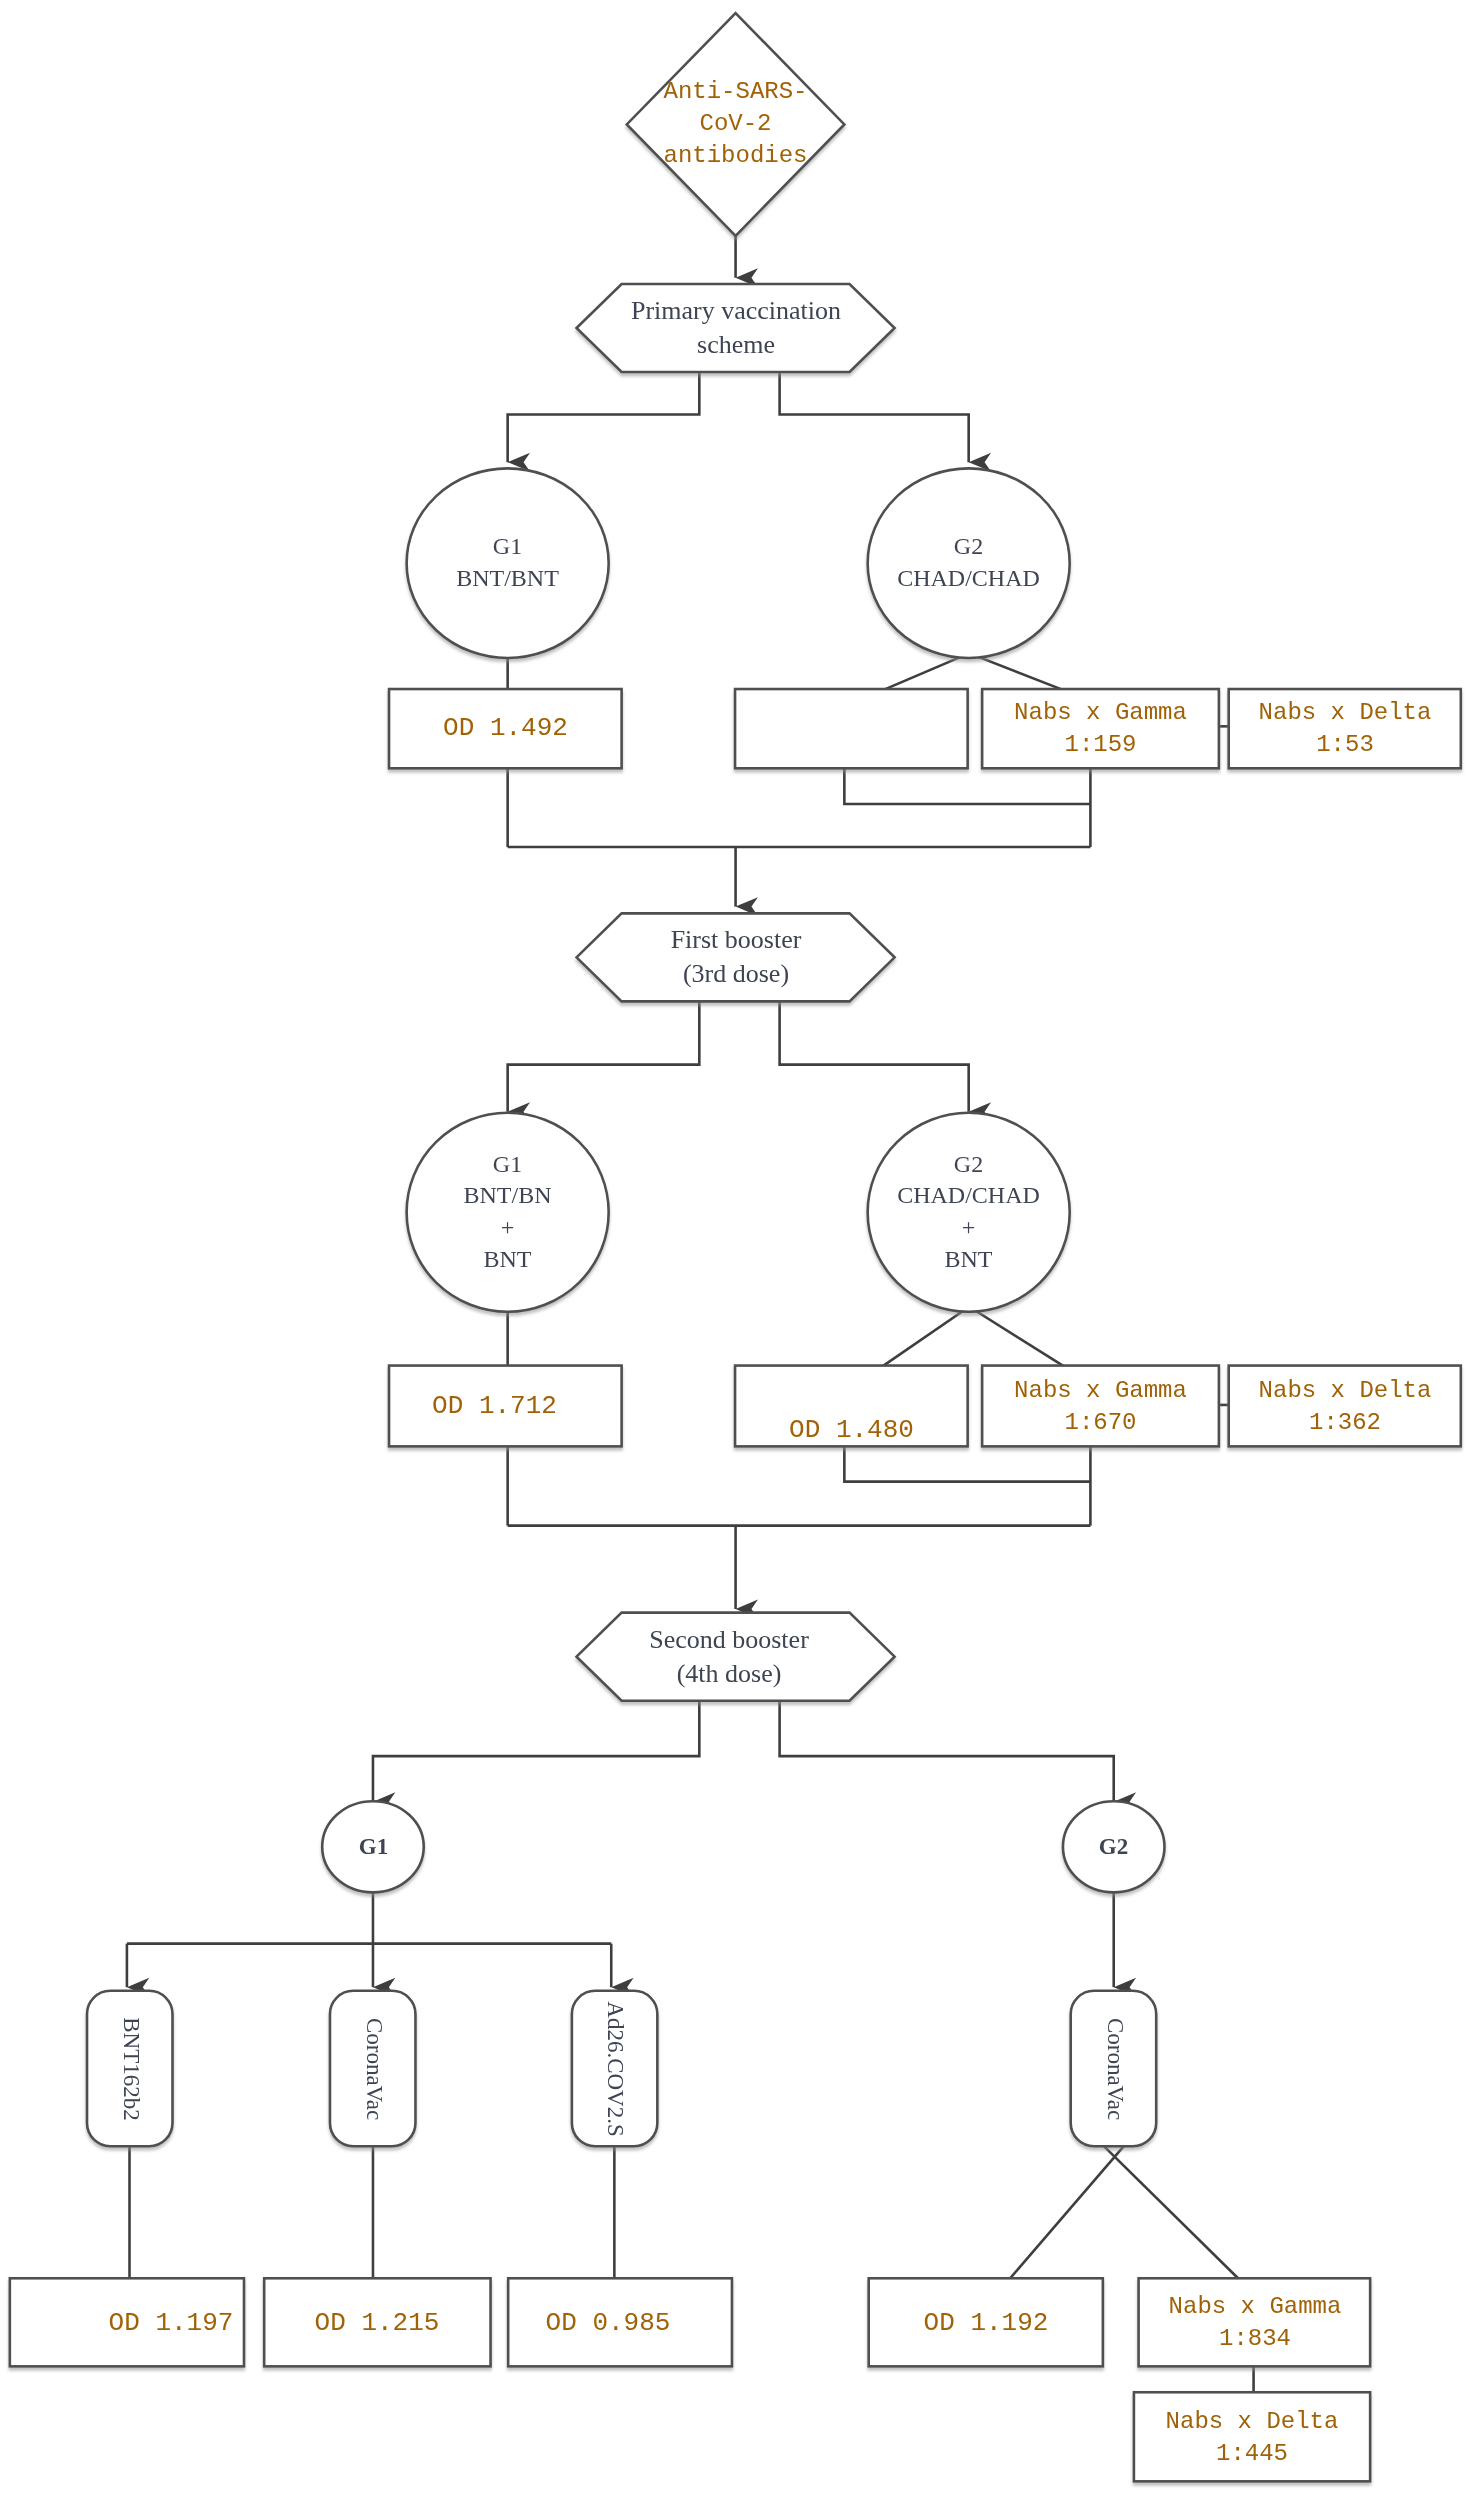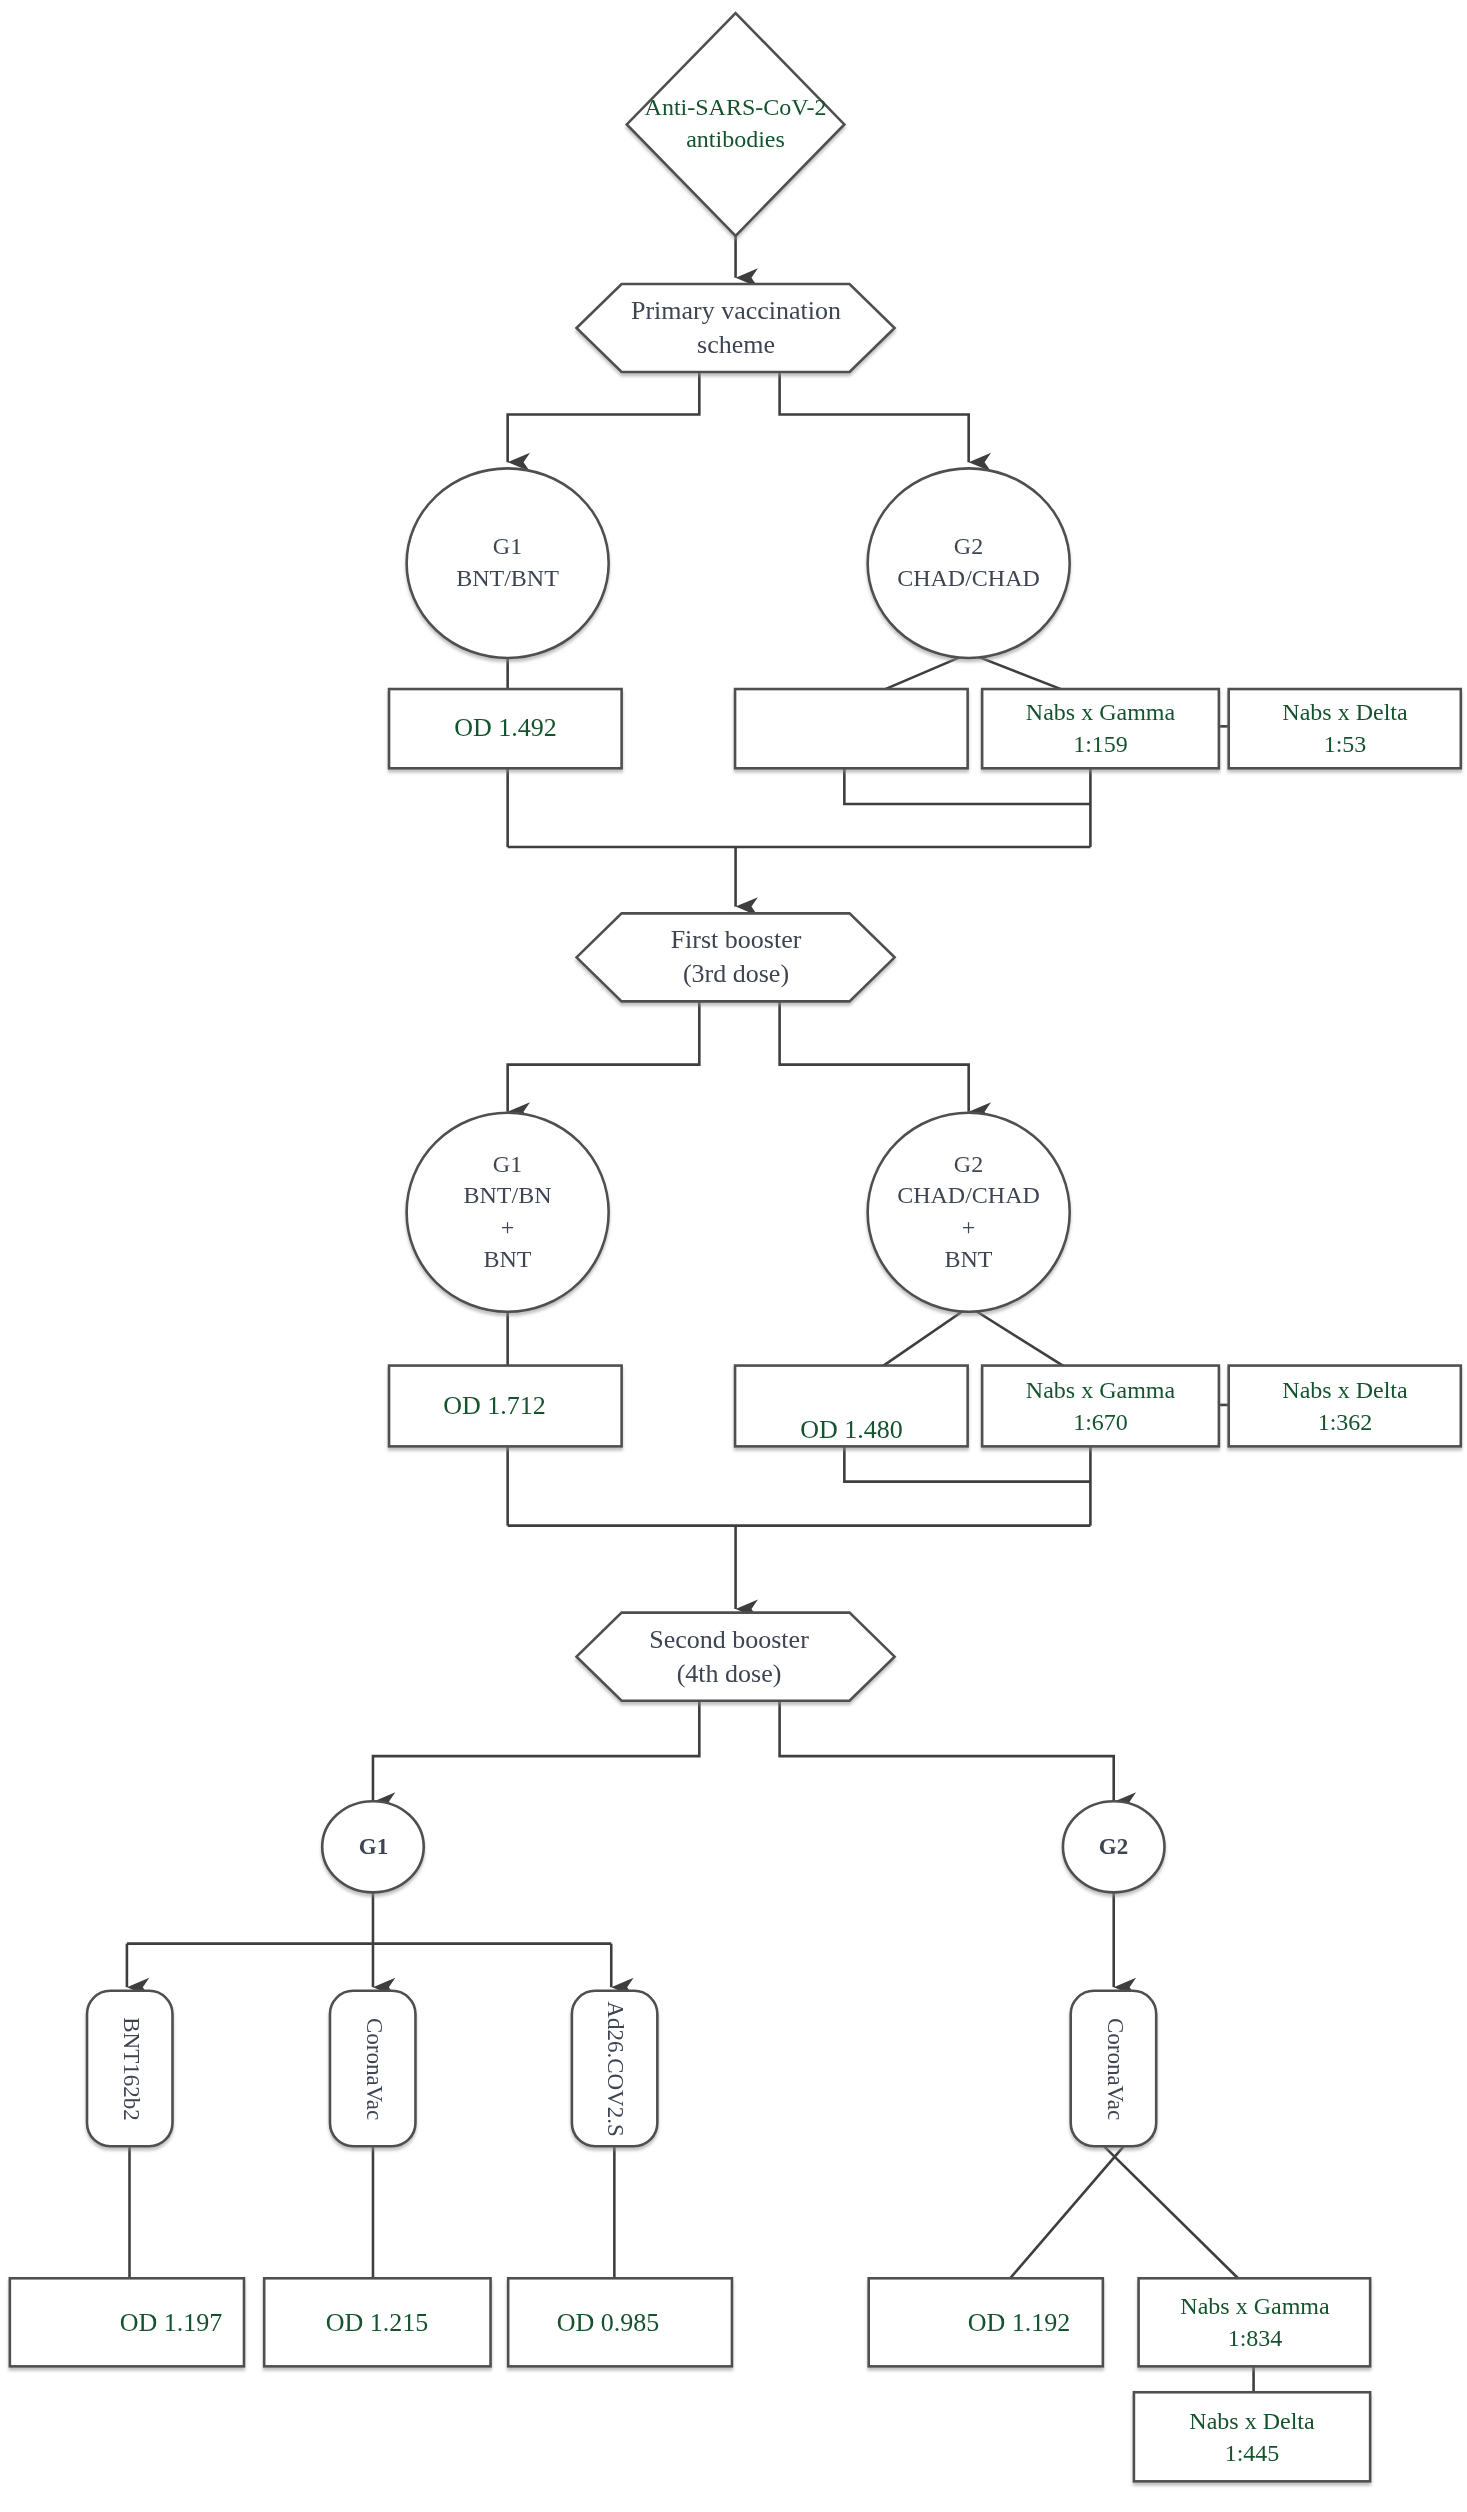--- a/index.html
+++ b/index.html
@@ -1,21 +1,21 @@
 <!DOCTYPE html>
 <html style="font-size:8.3px"><head>
 <meta charset="utf-8">
 <style>
   html,body{margin:0;padding:0;background:#ffffff;}
   #canvas{position:relative;width:1467px;height:2512px;background:#ffffff;overflow:hidden;}
   #wires{position:absolute;left:0;top:0;width:1467px;height:2512px;}
   .lbl{position:absolute;display:flex;flex-direction:column;align-items:center;justify-content:center;
        text-align:center;color:#39404f;pointer-events:none;}
   .lbl span{display:block;}
-  .sans{font-family:Liberation Serif, serif;color:#14532d;}
+  .sans{font-family:Liberation Mono, monospace;color:#a16207;}
   .serif{font-family:"Liberation Serif",serif;color:#3d4452;}
   .f46{font-size:24px;line-height:1.32;}
   .f50{font-size:26px;line-height:1.32;}
   .f44{font-size:23px;line-height:1.25;}
   .bold6{font-weight:600;}
   .rot{transform:translate(-50%,-50%) rotate(90deg);transform-origin:center center;
        white-space:nowrap;flex-direction:row;}
 </style>
 </head>
 <body>
@@ -209,21 +209,21 @@
 
   <div class="lbl sans f50" style="left:25px;top:2279px;width:202px;height:88px;padding-left:45px;">
     <span>OD 1.197</span>
   </div>
   <div class="lbl sans f50" style="left:264px;top:2279px;width:226px;height:88px;">
     <span>OD 1.215</span>
   </div>
   <div class="lbl sans f50" style="left:508px;top:2279px;width:200px;height:88px;">
     <span>OD 0.985</span>
   </div>
-  <div class="lbl sans f50" style="left:869px;top:2279px;width:234px;height:88px;padding-left:33px;">
+  <div class="lbl sans f50" style="left:869px;top:2279px;width:234px;height:88px;">
     <span>OD 1.192</span>
   </div>
   <div class="lbl sans f46" style="left:1139px;top:2279px;width:232px;height:88px;">
     <span>Nabs x Gamma</span>
       <span>1:834</span>
   </div>
   <div class="lbl sans f46" style="left:1134px;top:2393px;width:236px;height:89px;">
     <span>Nabs x Delta</span>
       <span>1:445</span>
   </div>

